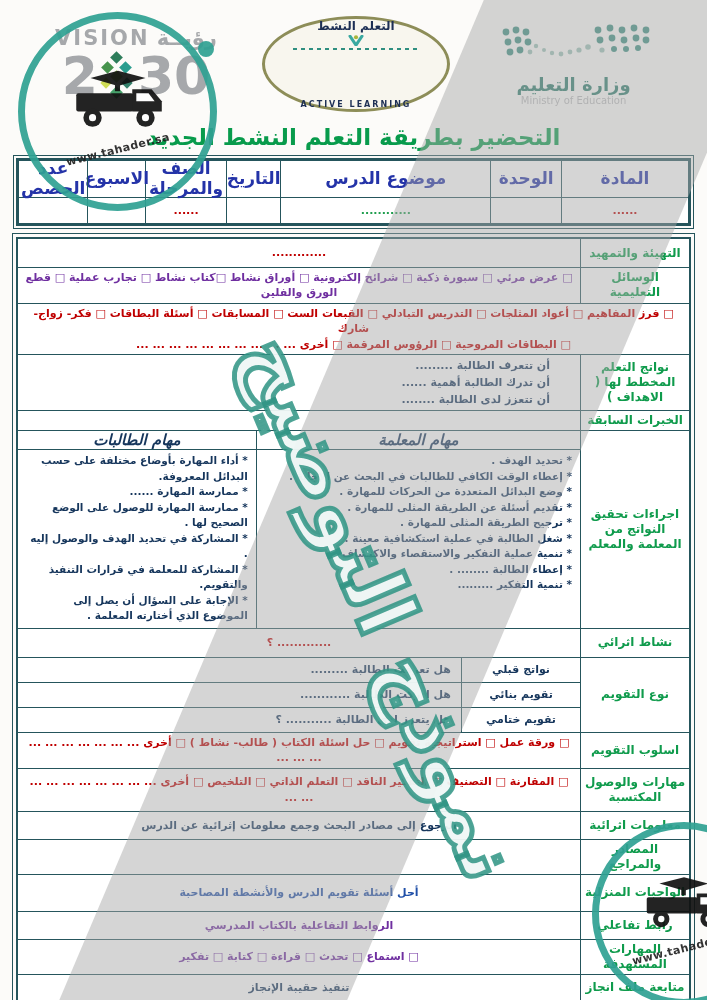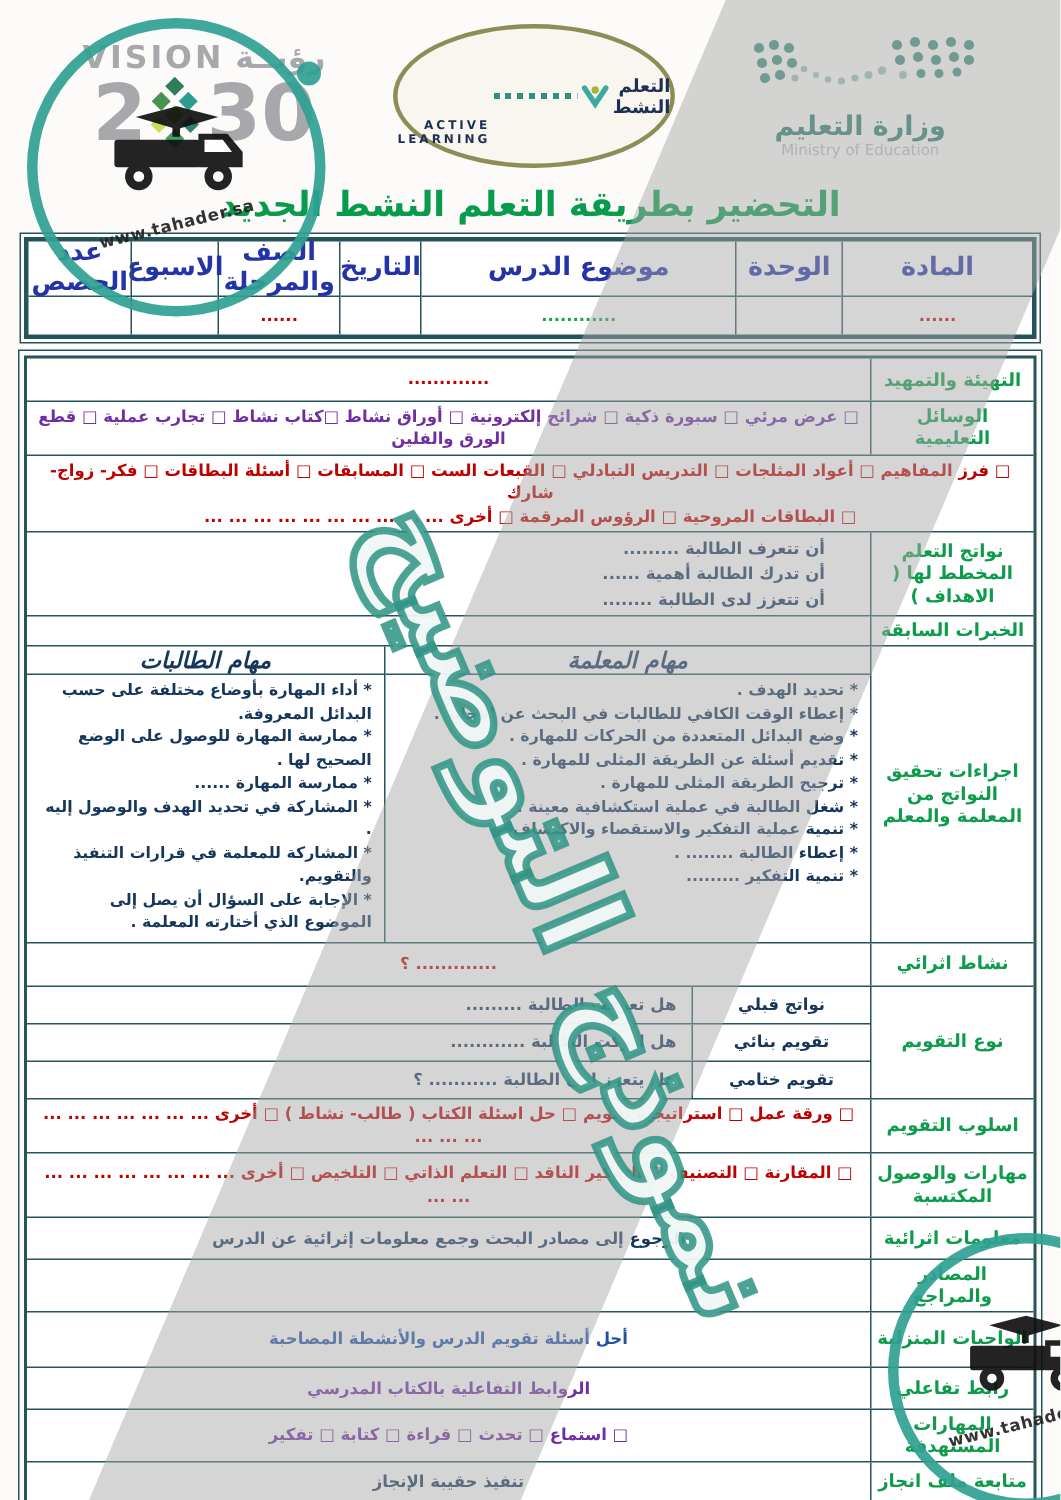--- a/index.html
+++ b/index.html
@@ -25,21 +25,21 @@
   .stamp .url{position:absolute;left:50%;bottom:26%;transform:translate(-50%,0) rotate(-14deg);
         font-size:11px;font-weight:bold;color:#222;letter-spacing:.5px;}
   .stamp-tl{left:18px;top:12px;width:185px;height:185px;}
   .stamp-br{left:592px;top:822px;width:170px;height:170px;}
   
   .hdr{display:flex;align-items:center;justify-content:space-between;height:112px;padding:8px 26px 0;}
   .ministry{width:215px;text-align:center;}
   .m-ar{color:#2e7e6e;font-size:18px;font-weight:bold;letter-spacing:1px;}
   .m-en{color:#b9bbbd;font-size:10px;}
   .active{width:182px;height:90px;border:3px solid #8d8d58;border-radius:50%;background:#f8f6ee;
-          display:flex;flex-direction:row;align-items:center;justify-content:center;gap:2px;}
+          display:flex;flex-direction:column;align-items:center;justify-content:center;gap:2px;}
   .a-ar{color:#1d2f55;font-size:12px;font-weight:bold;}
   .a-dots{width:126px;height:4px;background:repeating-linear-gradient(90deg,var(--teal) 0 4px,transparent 4px 8px);}
   .a-en{color:#1d2f55;font-size:8px;font-weight:bold;letter-spacing:2px;margin-top:48px;}
   .vision{width:220px;text-align:center;color:var(--gray-logo);}
   .v1{font-size:21px;font-weight:bold;letter-spacing:2px;}
   .v2{font-size:52px;font-weight:bold;line-height:.9;direction:ltr;display:flex;align-items:center;justify-content:center;}
   
   .title{margin:4px 0 0;text-align:center;font-size:23px;font-weight:bold;color:#089b4c;}
   
   .info{display:flex;margin:8px 16px 0;border:3px solid var(--bd);outline:1px solid var(--bd);
@@ -249,22 +249,22 @@
             <li>* شغل الطالبة في عملية استكشافية معينة .</li>
             <li>* تنمية عملية التفكير والاستقصاء والاكتشاف .</li>
             <li>* إعطاء الطالبة ........ .</li>
             <li>* تنمية التفكير .........</li>
           </ul>
         </div>
         <div class="pcol pcol-s">
           <div class="phd">مهام الطالبات</div>
           <ul class="plist">
             <li>* أداء المهارة بأوضاع مختلفة على حسب البدائل المعروفة.</li>
+            <li>* ممارسة المهارة ......</li>
             <li>* ممارسة المهارة للوصول على الوضع الصحيح لها .</li>
-            <li>* ممارسة المهارة ......</li>
             <li>* المشاركة في تحديد الهدف والوصول إليه .</li>
             <li>* المشاركة للمعلمة في قرارات التنفيذ والتقويم.</li>
             <li>* الإجابة على السؤال أن يصل إلى الموضوع الذي أختارته المعلمة .</li>
           </ul>
         </div>
       </div>
       </div>
 
     <div class="mrow">
         <div class="lbl">نشاط اثرائي</div>

